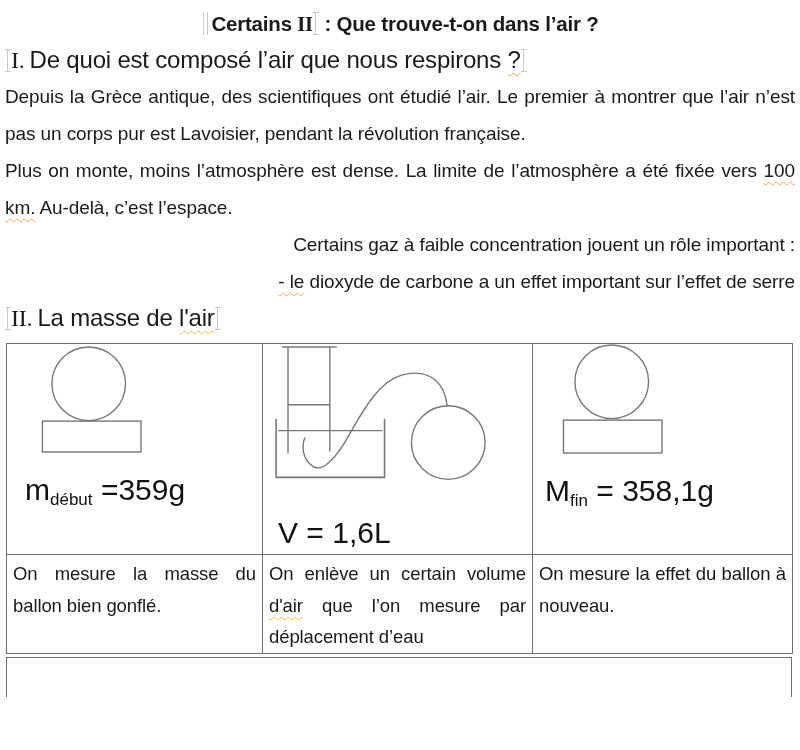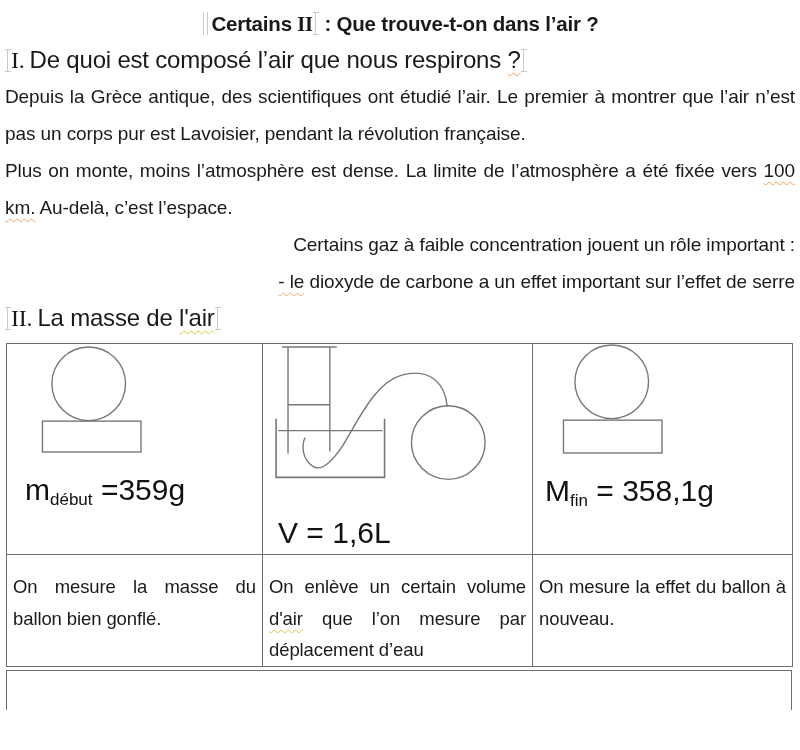--- a/index.html
+++ b/index.html
@@ -44,21 +44,21 @@
   table.exp{
     border-collapse:collapse;table-layout:fixed;
     width:786px;margin:7px 0 0 1px;
   }
   table.exp td{
     border:1px solid var(--border,#6e6e6e);
     vertical-align:top;padding:9px;box-sizing:border-box;
   }
   tr.row-draw td{height:211px;position:relative;}
   tr.row-desc td{
-    height:92px;padding:16px 6px 0 6px;
+    height:92px;padding:3px 6px 0 6px;
     font-size:18.5px;line-height:31.5px;text-align:justify;letter-spacing:-0.1px;
   }
   .draw-svg{position:absolute;left:0;top:0;width:100%;height:100%;}
   .caption{
     position:absolute;font-size:30px;line-height:32px;white-space:nowrap;
     font-family:"Liberation Sans",sans-serif;color:#111;
   }
   .caption sub{font-size:17px;vertical-align:-5px;letter-spacing:0;}
   .cap-1{left:18px;top:130px;}
   .cap-2{left:15px;top:141px;margin-top:32px;}

